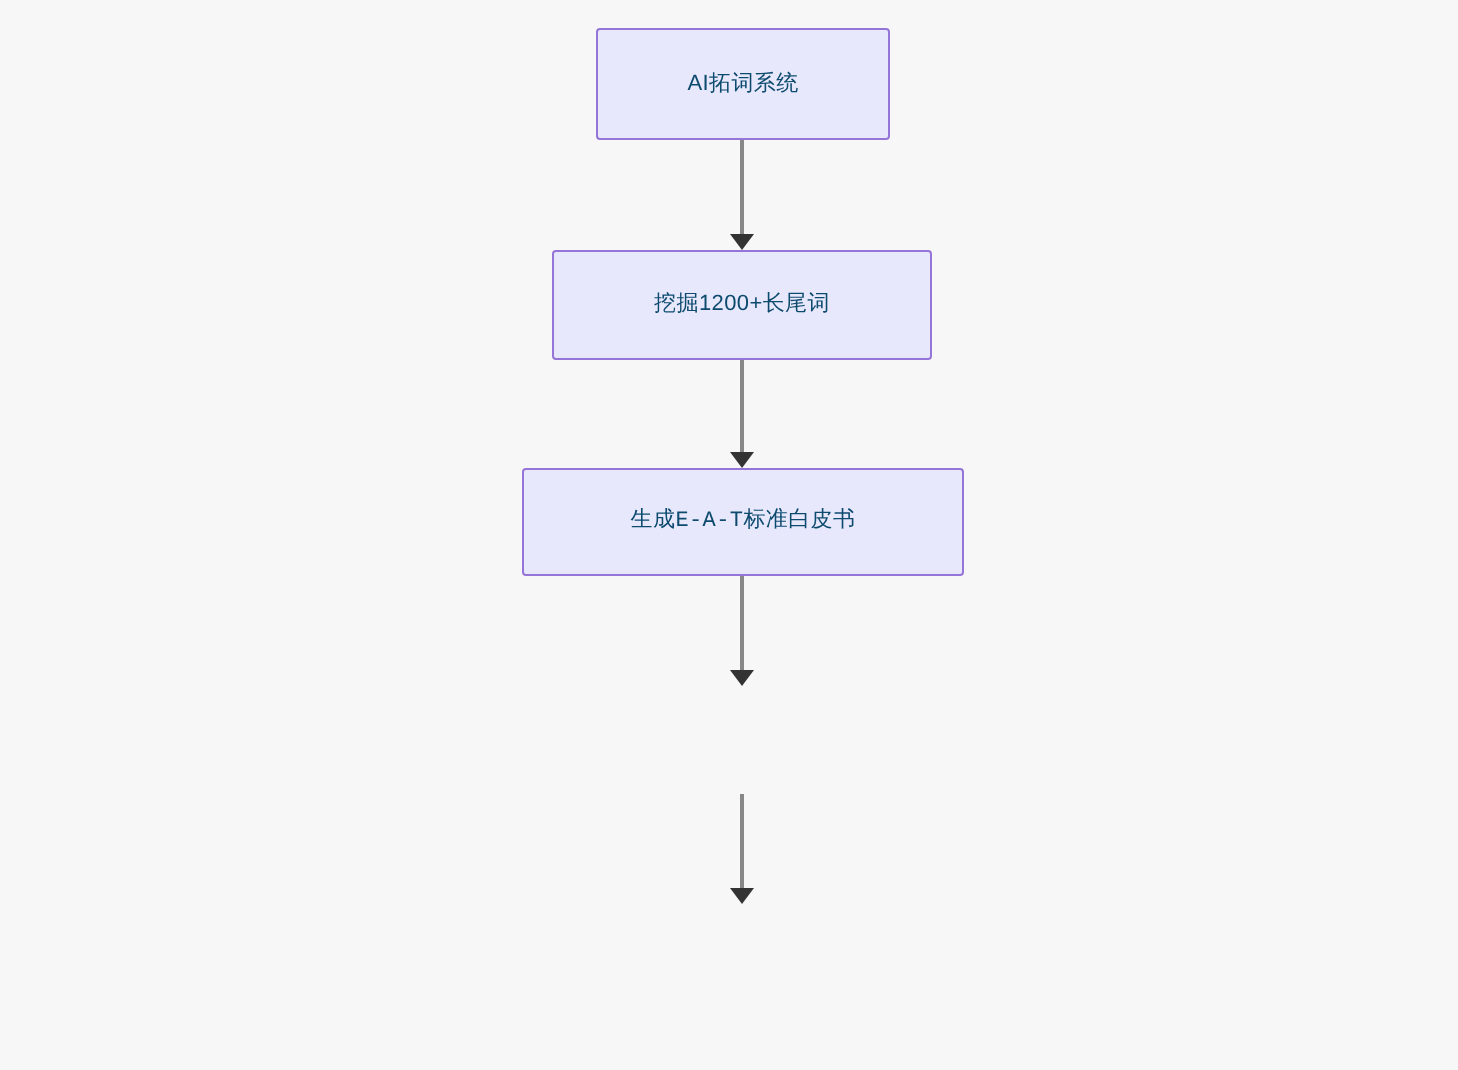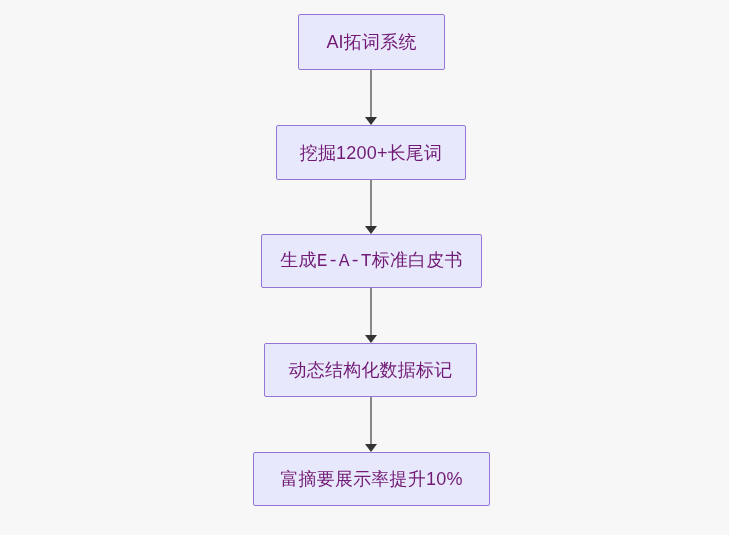--- a/index.html
+++ b/index.html
@@ -20,22 +20,22 @@
   }
   .node {
     position: absolute;
     box-sizing: border-box;
     background: #e8e8fc;
     border: 1.5px solid #9575d8;
     border-radius: 2px;
     display: flex;
     align-items: center;
     justify-content: center;
-    color: #701a75;
-    font-size: 18px;
+    color: #0c4a6e;
+    font-size: 11px;
     line-height: 1;
     letter-spacing: 0.2px;
     white-space: nowrap;
   }
   .node-label {
     display: block;
   }
   .edge {
     position: absolute;
     width: 20px;
@@ -83,26 +83,20 @@
 
   <div class="node" id="n3" style="left: 261px; top: 234px; width: 221px; height: 54px; font-family: Liberation Mono, monospace;">
     <span class="node-label">生成E-A-T标准白皮书</span>
   </div>
 
   <div class="edge" id="e3" style="top: 288px; height: 55px;">
     <div class="edge-line" style="height: 47px;"></div>
     <div class="edge-head" style="top: 47px;"></div>
   </div>
 
-  <div class="node" id="n4" style="left: 264px; top: 343px; width: 213px; height: 54px;">
-    <span class="node-label">动态结构化数据标记</span>
-  </div>
 
   <div class="edge" id="e4" style="top: 397px; height: 55px;">
     <div class="edge-line" style="height: 47px;"></div>
     <div class="edge-head" style="top: 47px;"></div>
   </div>
 
-  <div class="node" id="n5" style="left: 253px; top: 452px; width: 237px; height: 54px;">
-    <span class="node-label">富摘要展示率提升10%</span>
-  </div>
 
 </div>
 
 </body></html>

